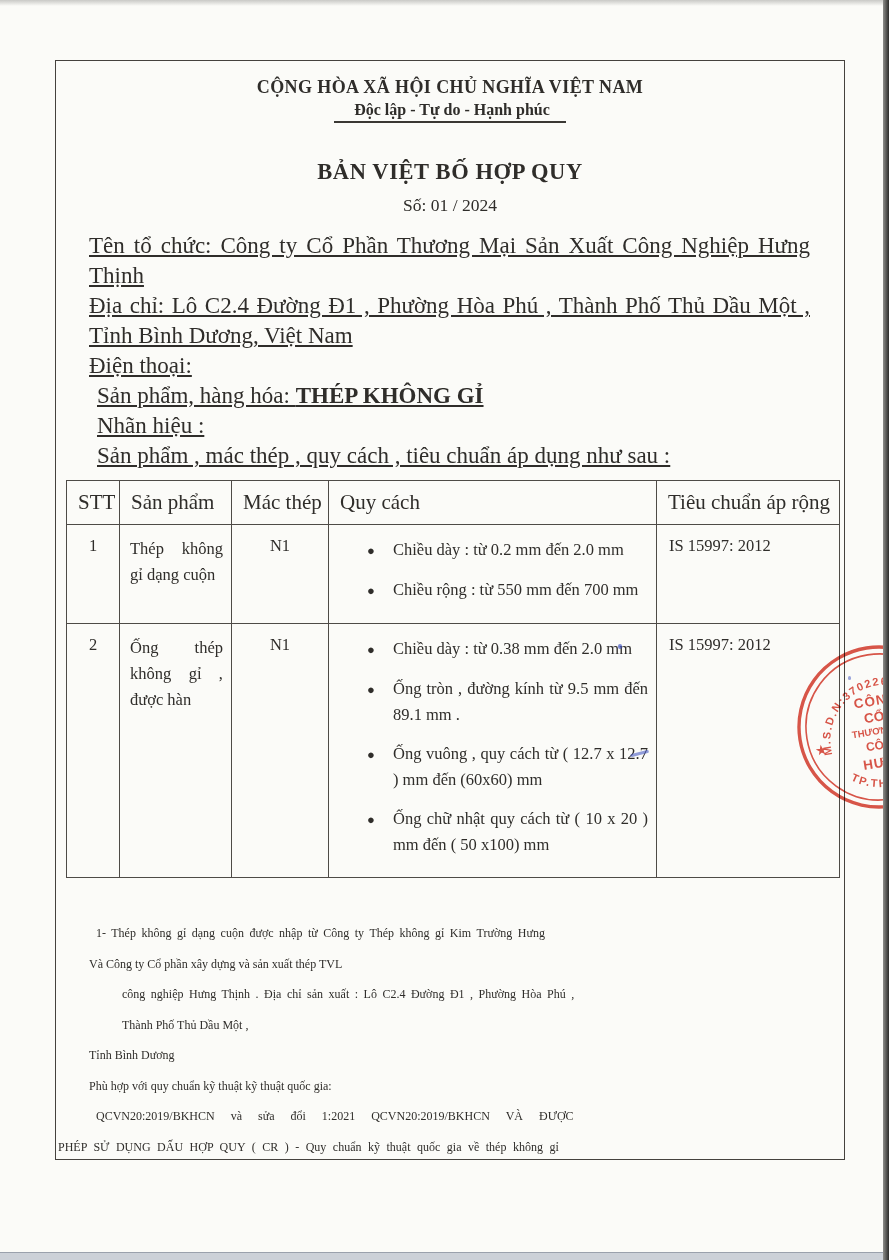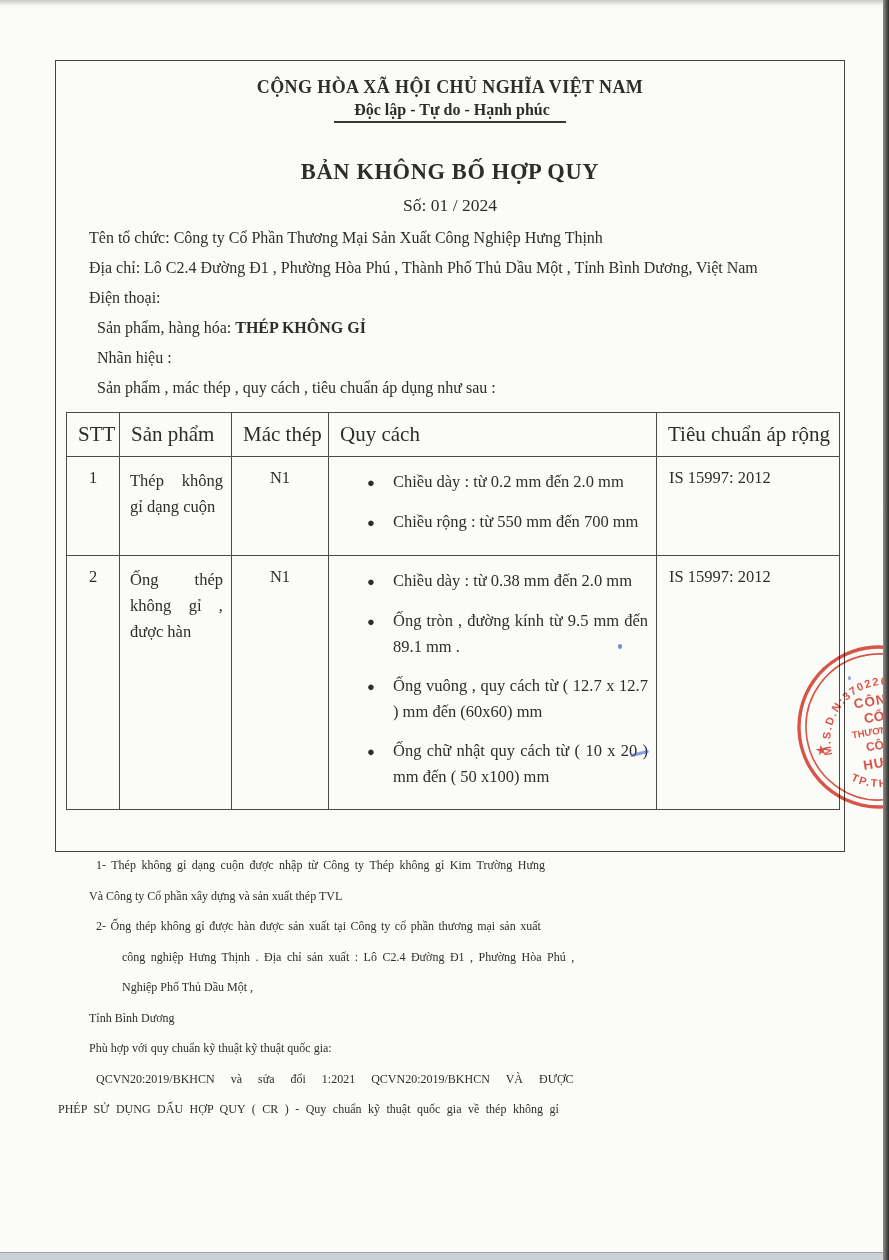--- a/index.html
+++ b/index.html
@@ -12,34 +12,34 @@
   }
   
   .edge-top    { position:absolute; top:0; left:0; right:0; height:6px;
                  background:linear-gradient(to bottom, #c9c9c6, rgba(250,250,248,0)); z-index:60; }
   .edge-right  { position:absolute; top:0; right:0; width:6px; height:100%;
                  background:linear-gradient(to right,#8e8e8b,#2c2c2a); z-index:60; }
   .edge-bottom { position:absolute; bottom:0; left:0; right:0; height:8px;
                  background:#ccd1d8; border-top:1px solid #9aa1ac; z-index:59; }
 
   .frame {
-    position:absolute; left:55px; top:60px; width:790px; height:792px;
+    position:absolute; left:55px; top:60px; width:790px; height:1100px;
     border:1.6px solid #45423e;
   }
 
   .nat-title { margin-top:16px; text-align:center; font-weight:bold;
                font-size:18px; letter-spacing:0.4px; }
   .motto-wrap { text-align:center; margin-top:3px; }
   .motto { display:inline-block; font-weight:bold; font-size:16px;
            border-bottom:2.2px solid #3a3834; padding:0 16px 2px 20px; }
   .doc-title { margin-top:36px; text-align:center; font-weight:bold;
                font-size:22.5px; letter-spacing:0.6px; }
   .doc-number { margin-top:10px; text-align:center; font-size:17.5px; }
 
-  .info { margin-top:7px; padding:0 34px 0 33px; font-size:16px; line-height:30px; }
+  .info { margin-top:15px; padding:0 34px 0 33px; font-size:23px; line-height:30px;text-decoration:underline; }
   .info .jline { text-align:justify; }
   .indent8 { padding-left:8px; }
   .bold { font-weight:bold; }
 
   table.spec { border-collapse:collapse; margin:9px 0 0 10px; table-layout:fixed;
                width:773px; font-size:16.5px; }
   table.spec th, table.spec td { border:1.4px solid #4e4b47; vertical-align:top; }
   table.spec thead th { font-weight:normal; font-size:21px; text-align:left;
                         padding:9px 4px 9px 11px; vertical-align:middle; height:44px; }
   th.h-stt { text-align:center; padding-left:2px; }
@@ -76,21 +76,21 @@
 <div class="page">
   <div class="edge-top"></div>
 
   <div class="frame">
 
     <div class="nat-title">CỘNG HÒA XÃ HỘI CHỦ NGHĨA VIỆT NAM</div>
     <div class="motto-wrap">
       <span class="motto">Độc lập - Tự do - Hạnh phúc</span>
     </div>
 
-    <div class="doc-title">BẢN KHÔNG BỐ HỢP QUY</div>
+    <div class="doc-title">BẢN VIỆT BỐ HỢP QUY</div>
     <div class="doc-number">Số: 01 / 2024</div>
 
     <div class="info">
       <div class="jline">Tên tổ chức: Công ty Cổ Phần Thương Mại Sản Xuất Công Nghiệp Hưng Thịnh</div>
       <div class="jline">Địa chỉ: Lô C2.4 Đường Đ1 , Phường Hòa Phú , Thành Phố Thủ Dầu Một , Tỉnh Bình Dương, Việt Nam</div>
       <div>Điện thoại:</div>
       <div class="indent8"><span>Sản phẩm, hàng hóa: </span><span class="bold">THÉP KHÔNG GỈ</span></div>
       <div class="indent8">Nhãn hiệu :</div>
       <div class="indent8">Sản phẩm , mác thép , quy cách , tiêu chuẩn áp dụng như sau :</div>
     </div>
@@ -152,23 +152,22 @@
             </div>
           </td>
           <td class="c-tc">IS 15997: 2012</td>
         </tr>
       </tbody>
     </table>
 
     <div class="notes">
       <div class="nline hang ws2">1-  Thép không gỉ dạng cuộn được nhập từ Công ty Thép không gỉ Kim Trường Hưng</div>
       <div class="nline">Và Công ty Cổ phần xây dựng và sản xuất thép TVL</div>
-      <div class="nline hang ws1">2-  Ống thép không gỉ được hàn được sản xuất tại Công ty cổ phần thương mại sản xuất</div>
       <div class="nline cont ws2">công nghiệp Hưng Thịnh . Địa chỉ sản xuất : Lô C2.4 Đường Đ1 , Phường Hòa Phú ,</div>
-      <div class="nline cont">Nghiệp Phố Thủ Dầu Một ,</div>
+      <div class="nline cont">Thành Phố Thủ Dầu Một ,</div>
       <div class="nline">Tỉnh Bình Dương</div>
       <div class="nline">Phù hợp với quy chuẩn kỹ thuật kỹ thuật quốc gia:</div>
       <div class="nline reg1">QCVN20:2019/BKHCN và sửa đổi 1:2021 QCVN20:2019/BKHCN VÀ ĐƯỢC</div>
       <div class="nline reg2">PHÉP SỬ DỤNG DẤU HỢP QUY ( CR ) -  Quy chuẩn kỹ thuật quốc gia về thép không gỉ</div>
     </div>
   </div>
 
   <svg class="stamp" viewBox="0 0 220 220" width="220" height="220">
     <g fill="none" stroke="#d8473a">
       <circle cx="110" cy="110" r="80" stroke-width="3.4"></circle>

